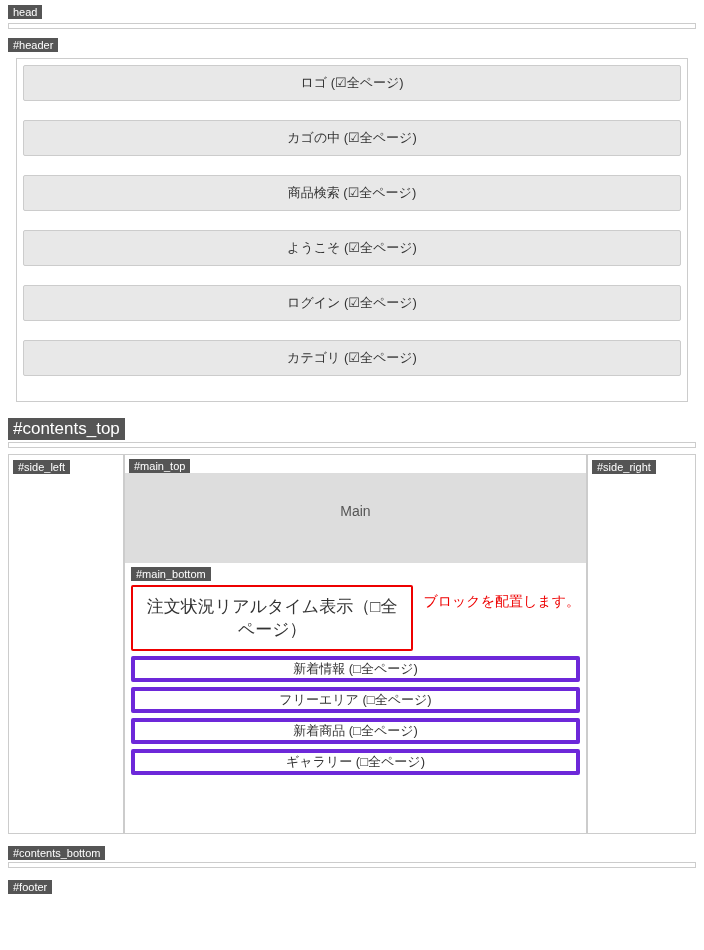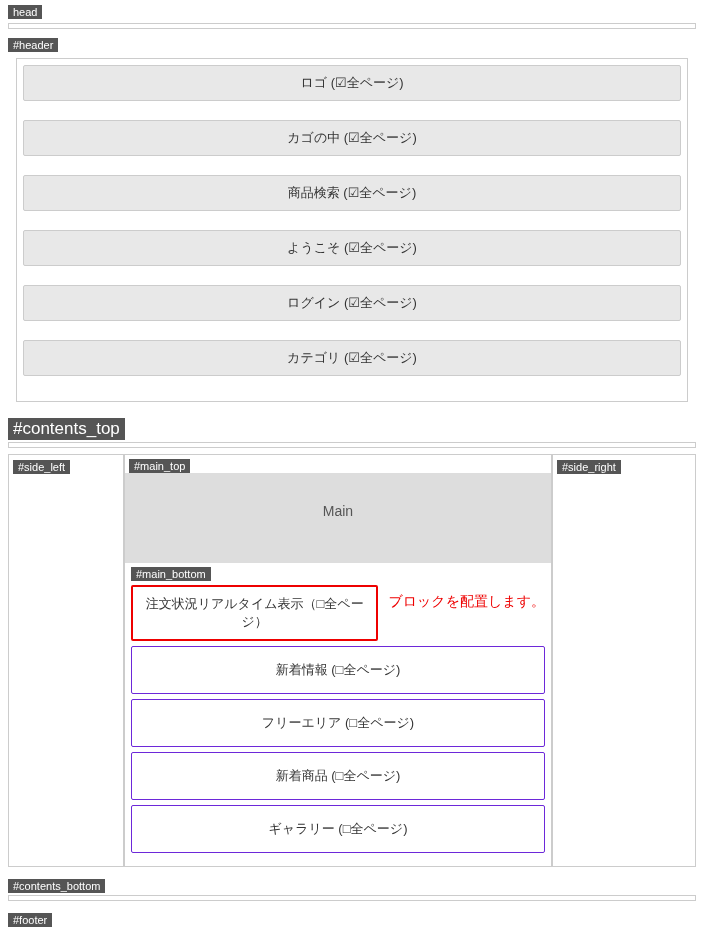--- a/index.html
+++ b/index.html
@@ -81,21 +81,21 @@
     }
 
     .side-left {
       width: 116px;
       border: 1px solid #ccc;
       padding: 4px;
       min-height: 380px;
       position: relative;
     }
     .side-right {
-      width: 144px;
+      width: 109px;
       border: 1px solid #ccc;
       padding: 4px;
       min-height: 380px;
       position: relative;
     }
     .main-col {
       flex: 1;
       border: 1px solid #ccc;
       padding: 0;
       min-height: 380px;
@@ -128,36 +128,36 @@
       display: inline-block;
       margin: 4px 6px 4px 6px;
     }
 
     .main-bottom-area {
       padding: 0 6px 8px 6px;
     }
 
     .block-item-main {
       background: #fff;
-      border: 1px solid #6d28d9;
-      padding: 14px;
+      border: 4px solid #6d28d9;
+      padding: 0;
       text-align: center;
       margin-bottom: 5px;
       border-radius: 2px;
       font-size: 13px;
     }
 
     .block-item-highlighted {
       background: #fff;
       border: 2px solid #e00;
       padding: 8px;
       text-align: center;
       margin-bottom: 5px;
       border-radius: 2px;
-      font-size: 13px;
+      font-size: 17px;
       position: relative;
     }
 
     
     .annotation-wrapper {
       display: flex;
       align-items: flex-start;
     }
     .annotation-text {
       color: #e00;

